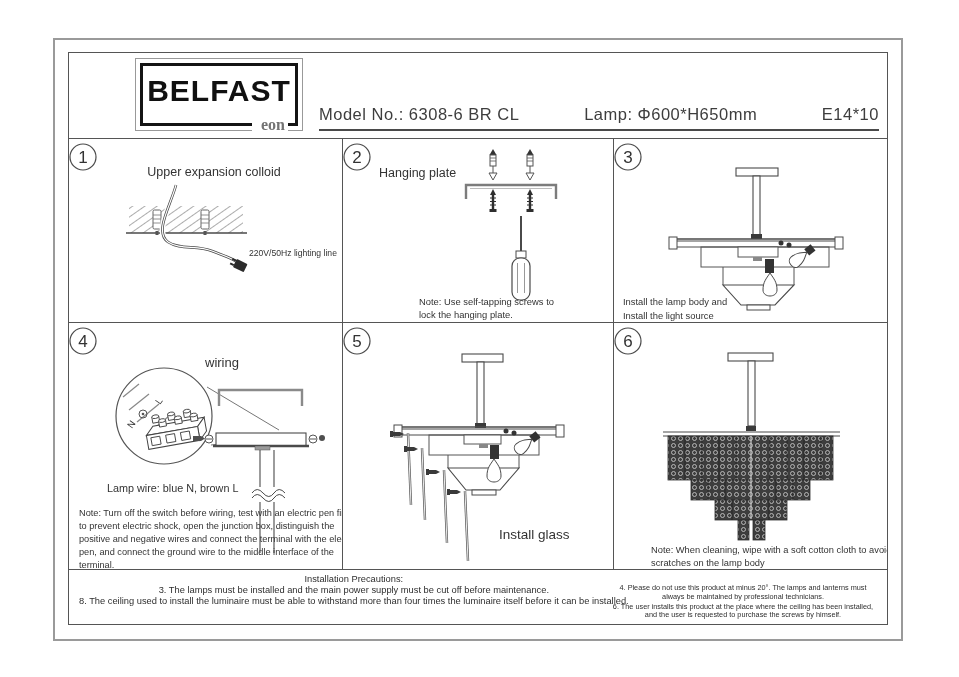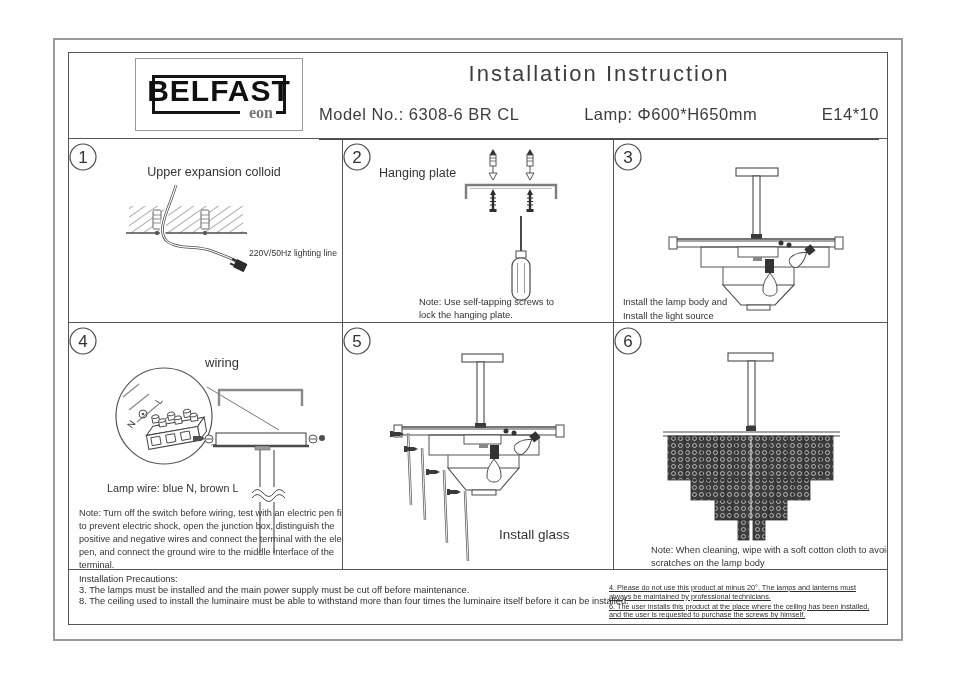--- a/index.html
+++ b/index.html
@@ -4,62 +4,61 @@
 <style>
   html,body{margin:0;padding:0;background:#fff;}
   .canvas{position:relative;width:959px;height:677px;background:#fff;overflow:hidden;
           font-family:"Liberation Sans",sans-serif;color:#333;}
   .outer-border{position:absolute;left:53px;top:38px;width:850px;height:603px;
                 border:2px solid #9a9a9a;box-sizing:border-box;}
   .sheet{position:absolute;left:68px;top:52px;width:820px;height:573px;
          border:1px solid #555;box-sizing:border-box;}
   
   .logo{position:absolute;left:66px;top:5px;width:168px;height:73px;
-        border:1px solid #999;padding:16px;box-sizing:border-box;}
+        border:1px solid #999;padding:4px;box-sizing:border-box;}
   .logo-inner{width:100%;height:100%;border:3px solid #141414;box-sizing:border-box;
               display:flex;align-items:center;justify-content:center;position:relative;background:#fff;}
   .brand{font-size:30px;font-weight:bold;letter-spacing:1px;color:#101010;margin-top:-8px;}
   .brand-sub{position:absolute;right:7px;bottom:-11px;background:#fff;padding:0 3px 0 9px;
              font-family:"Liberation Serif",serif;font-weight:bold;font-size:16px;color:#737373;margin-top:32px;}
   .title{position:absolute;left:250px;top:8px;width:560px;text-align:center;
          font-size:22px;letter-spacing:2px;color:#3d3d3d;}
   .model-row{position:absolute;left:250px;top:52px;width:560px;display:flex;
              justify-content:space-between;align-items:baseline;font-size:16.5px;
-             color:#3d3d3d;border-bottom:2px solid #4a4a4a;padding-bottom:14px;letter-spacing:.5px;}
+             color:#3d3d3d;border-bottom:2px solid #4a4a4a;padding-bottom:5px;letter-spacing:.5px;}
   
   .grid{position:absolute;left:0;top:85px;width:818px;height:431px;border-top:1px solid #555;
         display:grid;grid-template-columns:273px 271px 274px;grid-template-rows:183px 248px;}
   .cell{position:relative;box-sizing:border-box;overflow:hidden;}
   .cell.c2,.cell.c3{border-left:1px solid #555;}
   .cell.r2{border-top:1px solid #555;}
   .cell svg{position:absolute;left:0;top:0;}
   svg text{font-family:"Liberation Sans",sans-serif;fill:#333;}
   .step-num{font-size:17px;}
   
-  .precautions{position:absolute;left:0;top:516px;width:818px;height:56px;border-top:1px solid #555;}
+  .precautions{position:absolute;left:0;top:516px;width:818px;height:56px;border-top:1px solid #555;text-align:center;}
   .prec-left{position:absolute;left:10px;top:4px;font-size:9.3px;line-height:11px;
              color:#2e2e2e;white-space:nowrap;}
   .prec-right{position:absolute;left:540px;top:14px;width:268px;font-size:7.3px;
               line-height:8.8px;color:#2e2e2e;}
-  .prec-right div{margin-bottom:1px;text-decoration:underline;}
+  .prec-right div{margin-bottom:1px;}
 </style>
 </head>
 <body>
 
 <div class="canvas">
   <div class="outer-border"></div>
   <div class="sheet">
 
     <div class="logo">
       <div class="logo-inner">
         <span class="brand">BELFAST</span>
         <span class="brand-sub">eon</span>
       </div>
     </div>
-    <div class="title">Installation Instruction</div>
     <div class="model-row">
       <span>Model No.: 6308-6 BR CL</span>
       <span>Lamp: Φ600*H650mm</span>
       <span>E14*10</span>
     </div>
 
     <div class="grid">
 
       <div class="cell c1 r1">
         <svg width="273" height="183" viewBox="0 0 273 183">

